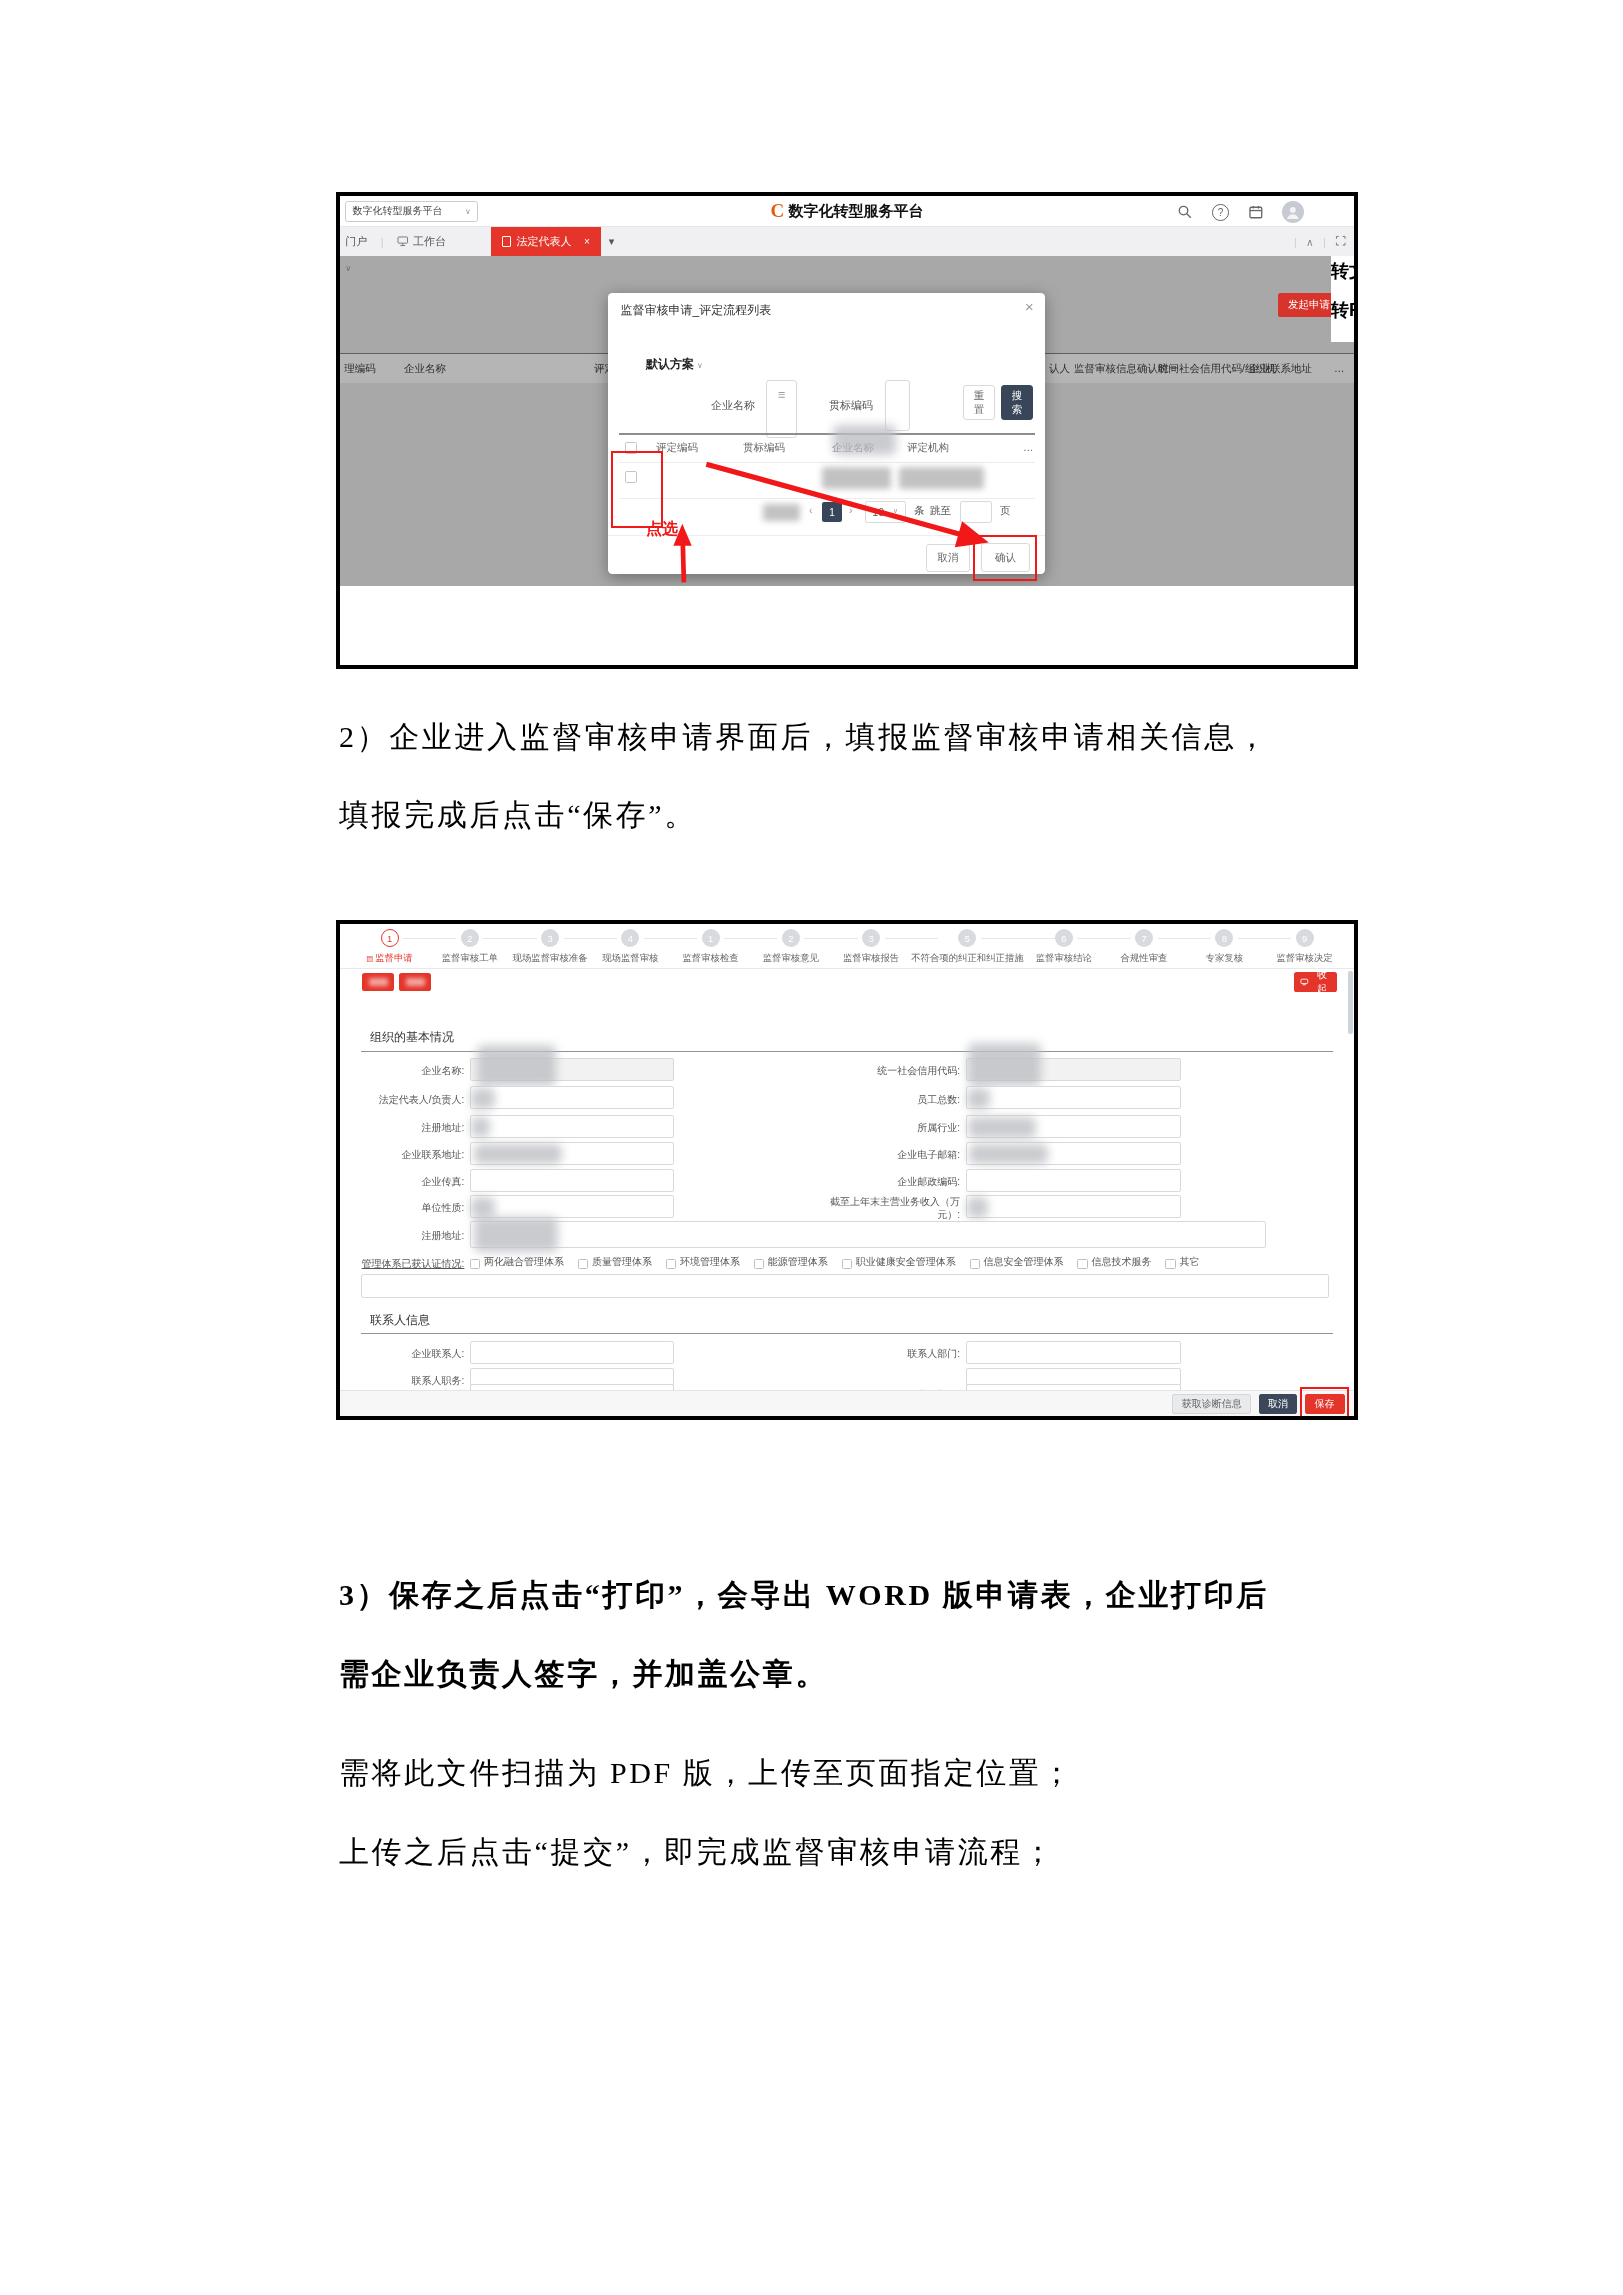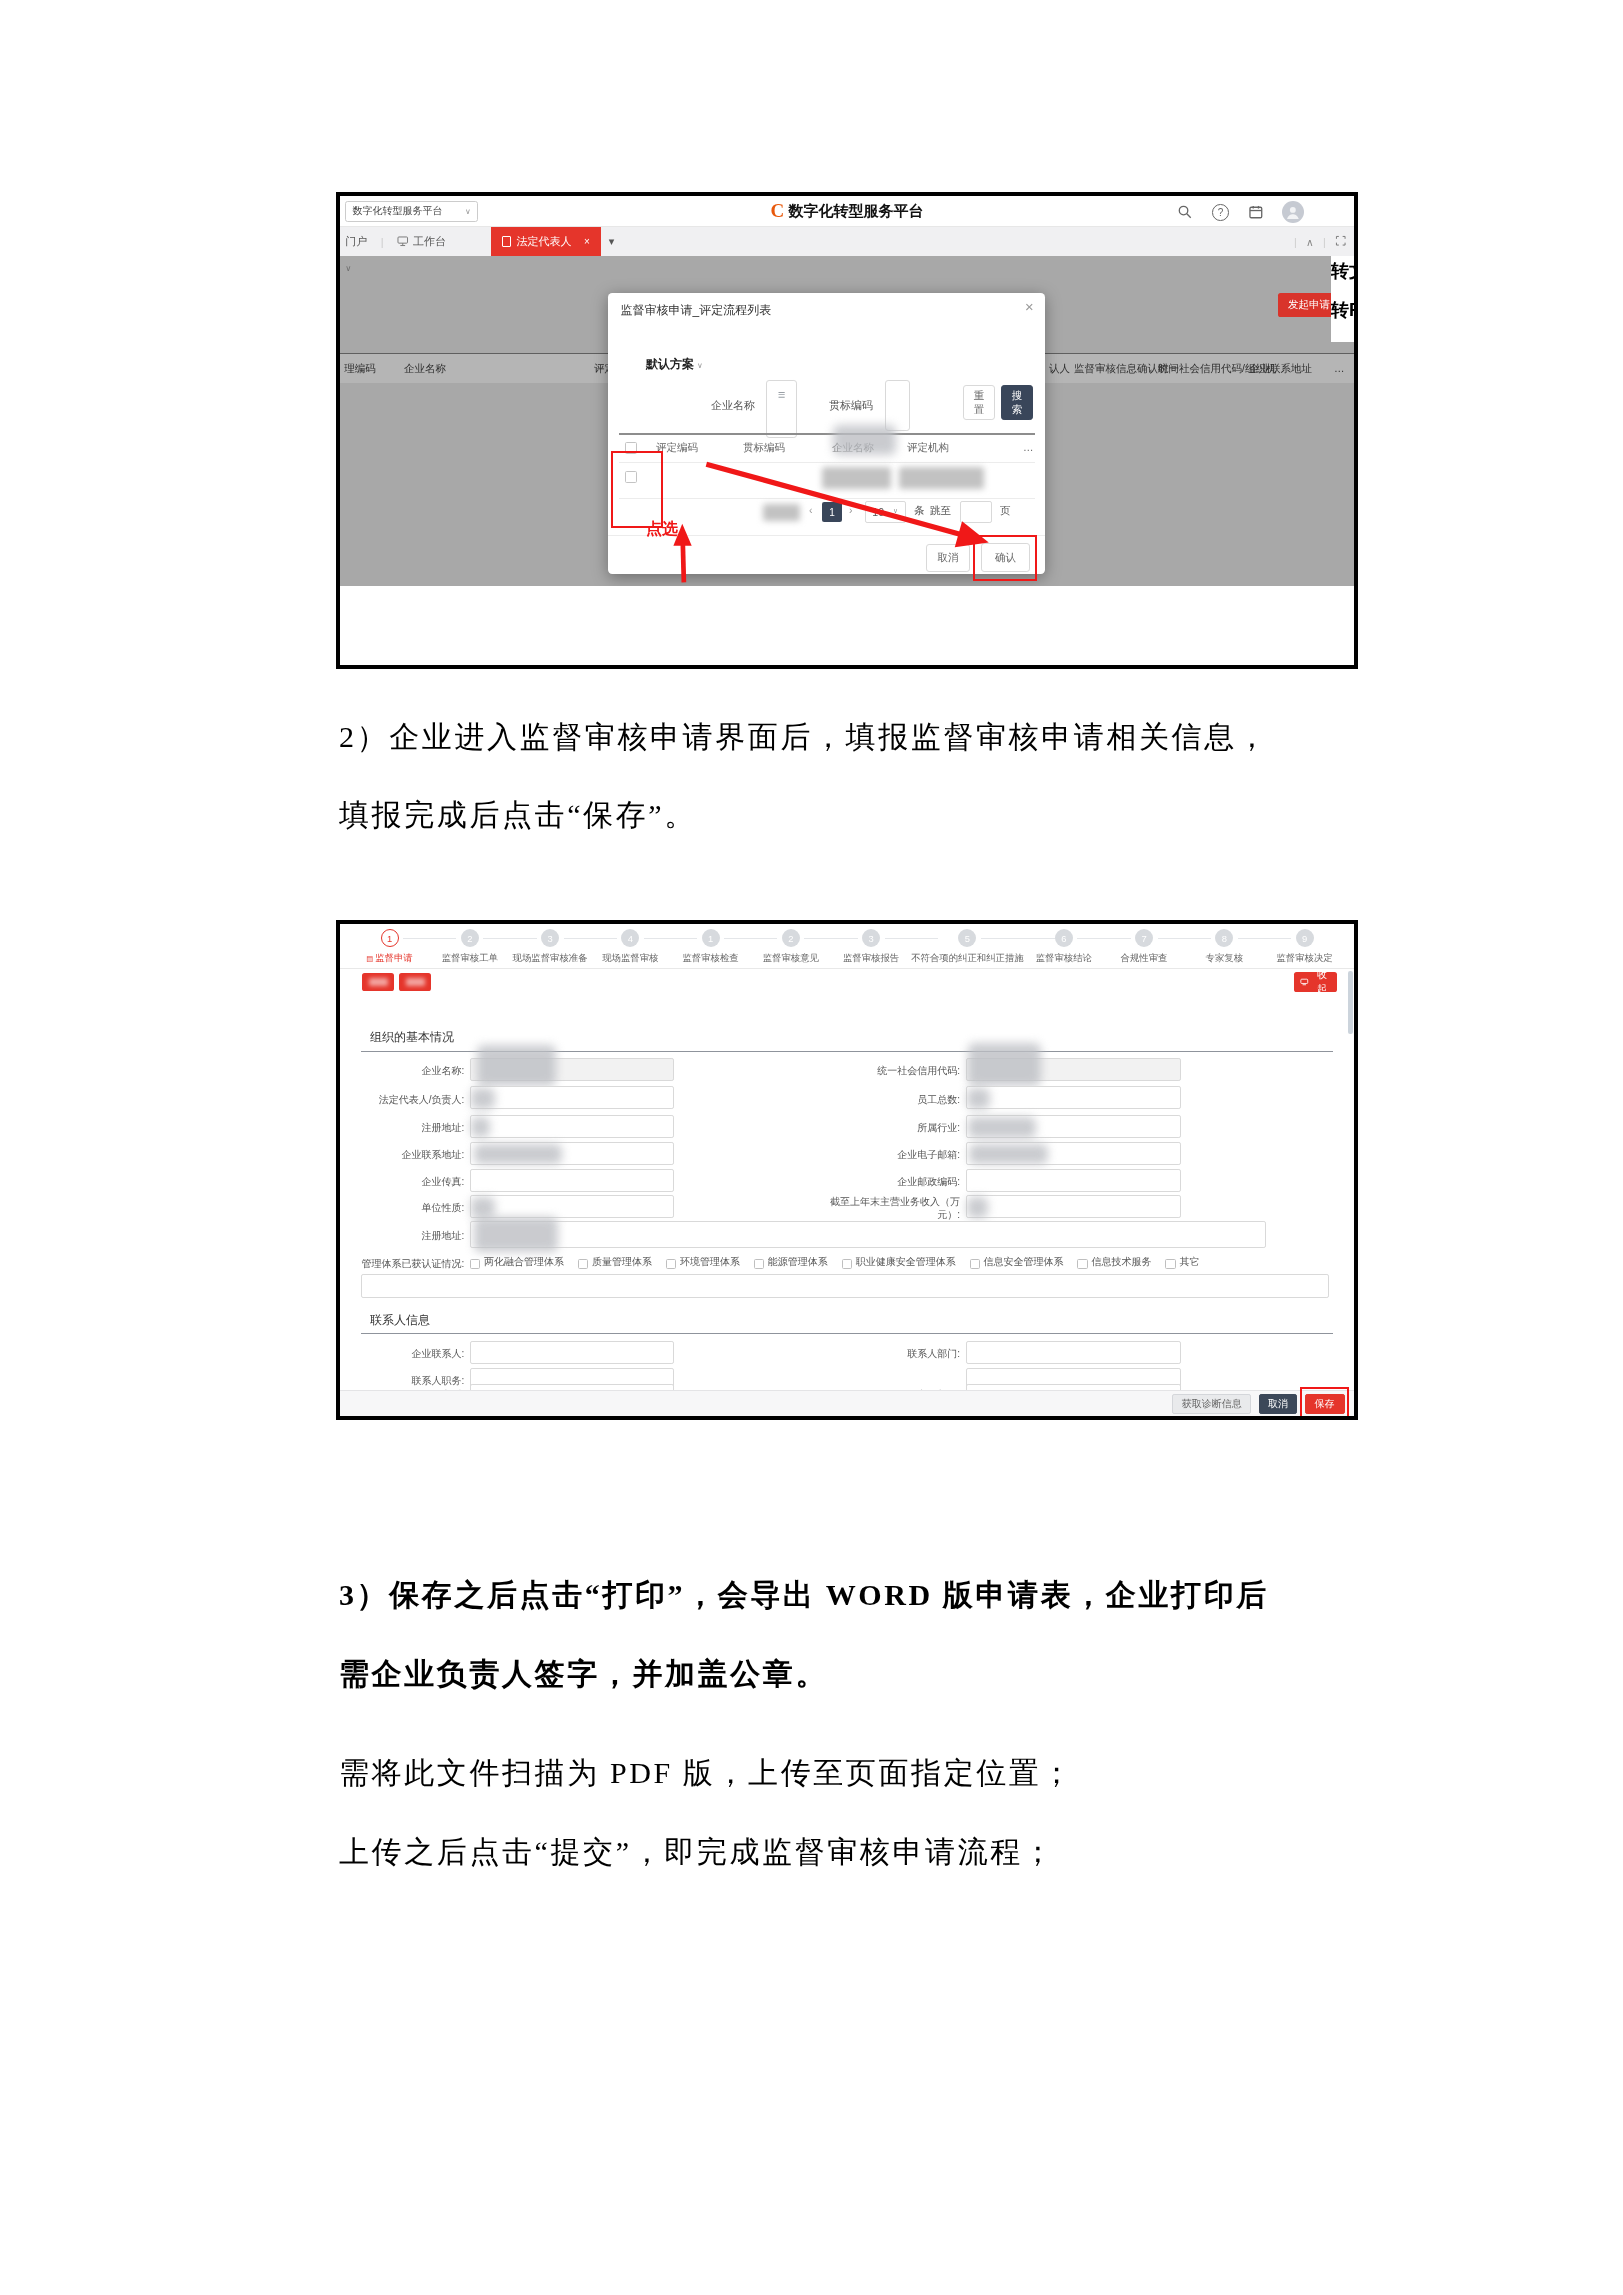--- a/index.html
+++ b/index.html
@@ -356,21 +356,21 @@
   <div class="finput" style="left:130px;top:271px;width:204px;"></div>
   <span class="flabel" style="left:484px;top:271px;width:136px;">截至上年末主营业务收入（万元）:</span>
   <div class="finput" style="left:626px;top:271px;width:215px;"></div>
   <div class="smudge" style="left:131px;top:273px;width:24px;height:21px;"></div>
   <div class="smudge" style="left:627px;top:273px;width:21px;height:21px;"></div>
 
   <span class="flabel" style="left:9.4px;top:305px;">注册地址:</span>
   <div class="finput" style="left:130px;top:297px;width:796px;height:27px;"></div>
   <div class="smudge" style="left:134px;top:293px;width:84px;height:35px;"></div>
 
-  <span class="flabel" style="left:9.4px;top:333px;">管理体系已获认证情况:</span>
+  <span class="flabel" style="left:9.4px;top:333px;text-decoration:underline;">管理体系已获认证情况:</span>
   <div style="position:absolute;left:130px;top:331px;white-space:nowrap;">
     <span class="cb">
         <span class="box"></span>
         <span>两化融合管理体系</span>
       </span>
     <span class="cb">
         <span class="box"></span>
         <span>质量管理体系</span>
       </span>
     <span class="cb">

